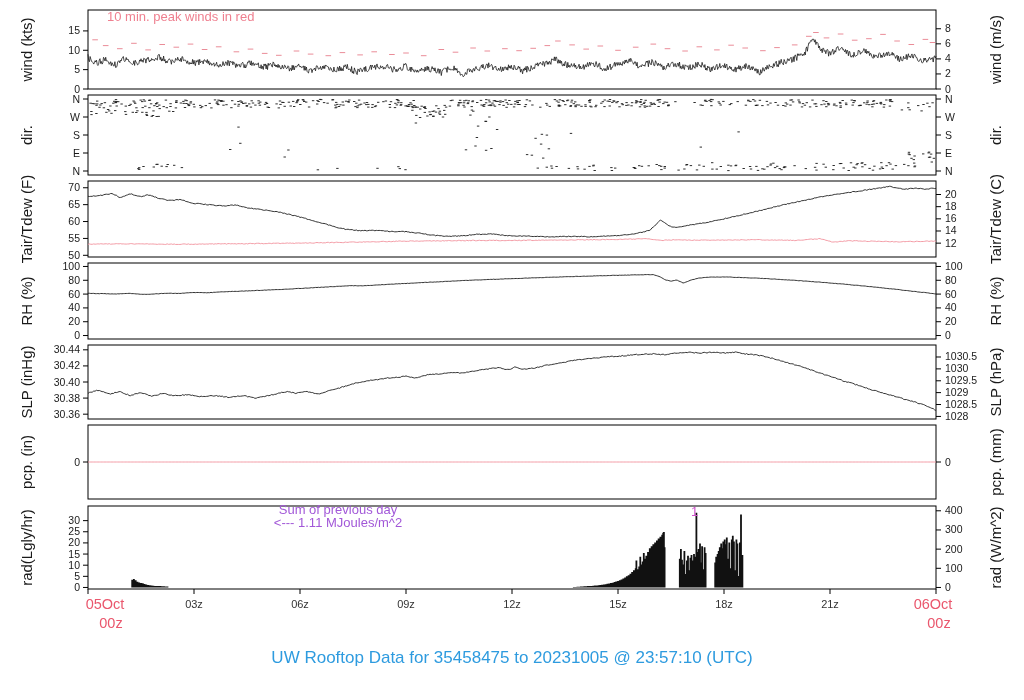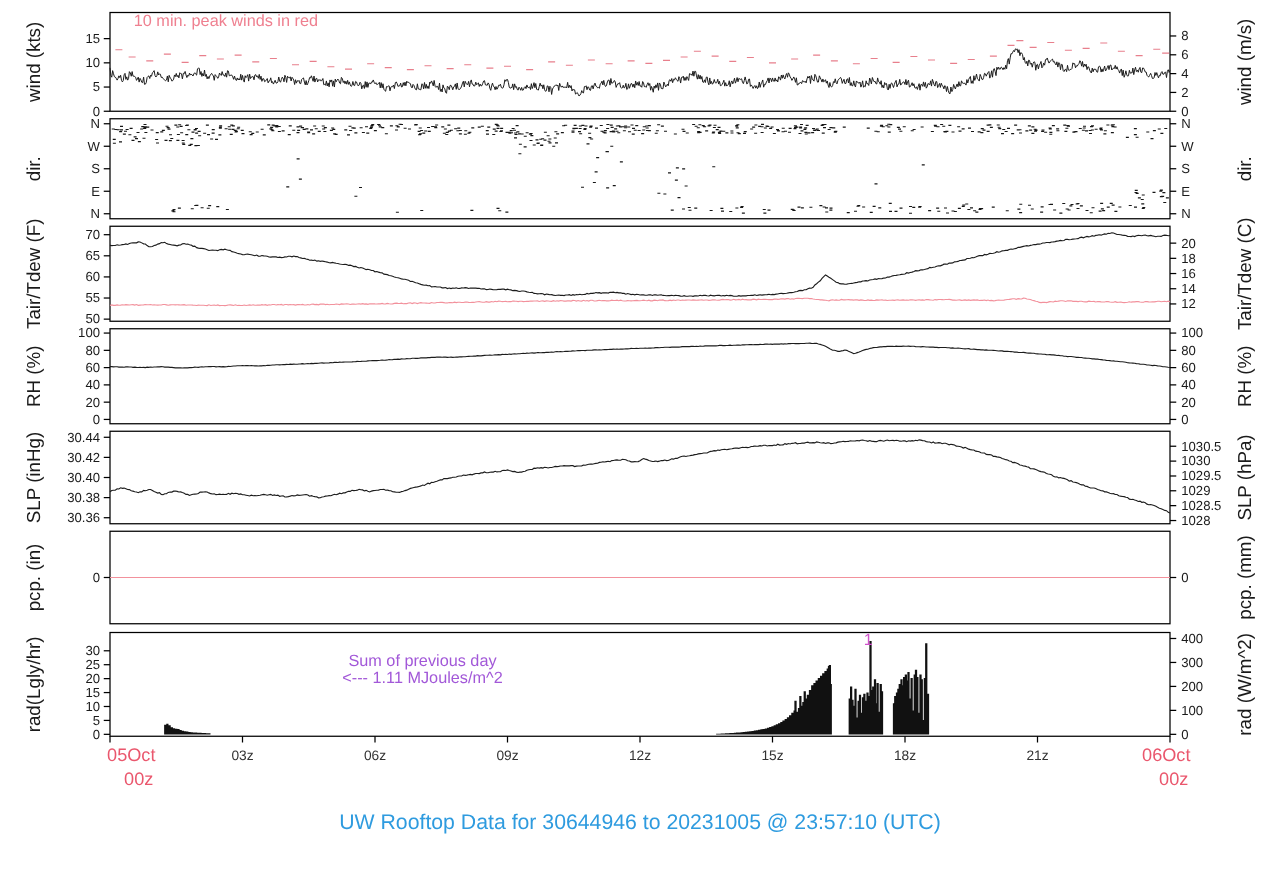--- a/index.html
+++ b/index.html
@@ -2,21 +2,21 @@
 <html><head>
 <meta charset="utf-8">
 <style>
   html,body{margin:0;padding:0;background:#ffffff;width:1024px;height:700px;overflow:hidden;}
   body{font-family:"Liberation Sans", sans-serif;}
   .stage{position:relative;width:1024px;height:700px;background:#fff;}
   #chart{position:absolute;left:0;top:0;}
   svg text{font-family:"Liberation Sans", sans-serif;}
   .ann{position:absolute;font-size:13px;line-height:13px;white-space:nowrap;}
   .ann-peak{left:107px;top:10px;}
-  .ann-radsum{left:238px;top:503px;width:200px;text-align:center;white-space:normal;margin-top:19px;}
+  .ann-radsum{left:238px;top:503px;width:200px;text-align:center;white-space:normal;}
   .ann-radmark{left:691px;top:505px;}
   .page-title{position:absolute;left:0;top:648px;width:1024px;text-align:center;font-size:17px;}
 </style>
 </head>
 <body>
 
 <div class="stage">
   <svg id="chart" width="1024" height="700" viewBox="0 0 1024 700">
       <g>
         <rect x="88" y="10" width="848" height="79" fill="none" stroke="#000" stroke-width="1"></rect>
@@ -216,14 +216,14 @@
         <text x="933" y="609" text-anchor="middle" font-size="14.5" fill="#ea576d">06Oct</text>
         <text x="939" y="628" text-anchor="middle" font-size="14.5" fill="#ea576d">00z</text>
       </g>
     </svg>
   <div class="ann ann-peak" style="color: rgb(239, 128, 144);">10 min. peak winds in red</div>
   <div class="ann ann-radsum" style="color: rgb(162, 88, 216);">
     <div>Sum of previous day</div>
     <div>&lt;--- 1.11 MJoules/m^2</div>
   </div>
   <div class="ann ann-radmark" style="color: rgb(207, 83, 203);">1</div>
-  <div class="page-title" style="color: rgb(46, 155, 223);">UW Rooftop Data for 30644946  to  20231005 @ 23:57:10  (UTC)</div>
+  <div class="page-title" style="color: rgb(46, 155, 223);">UW Rooftop Data for 35458475  to  20231005 @ 23:57:10  (UTC)</div>
 </div>
 
 </body></html>

